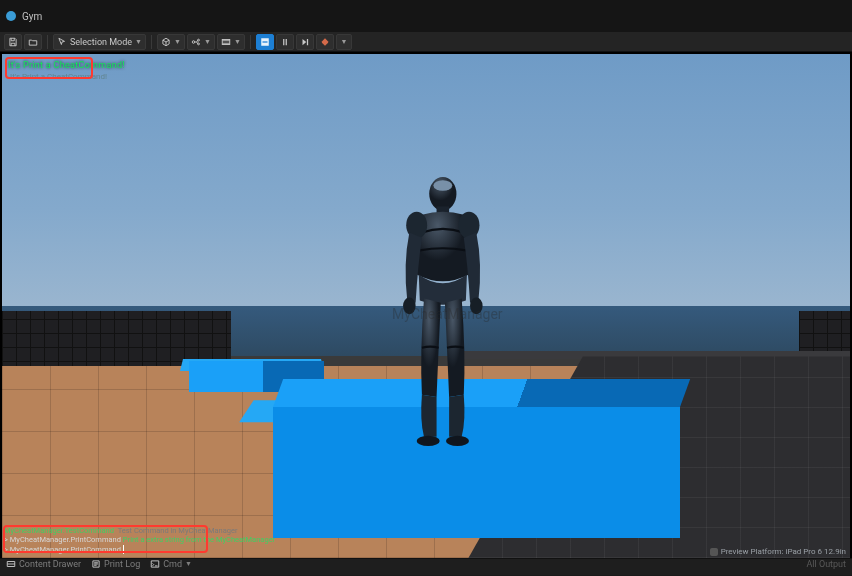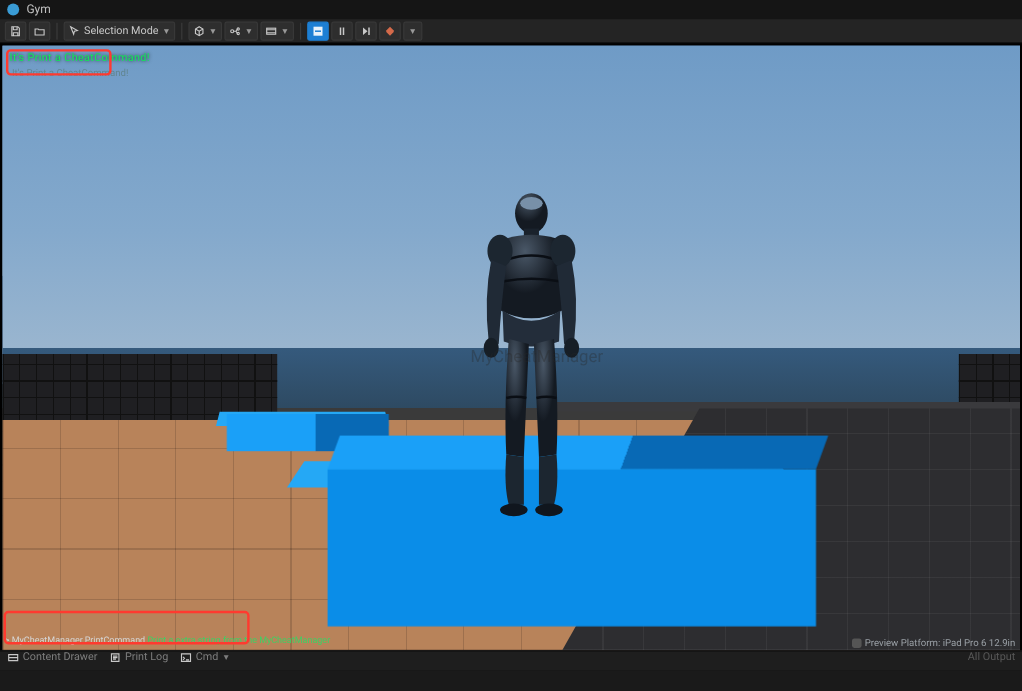--- a/index.html
+++ b/index.html
@@ -13,21 +13,21 @@
     overflow: hidden;
     position: relative;
   }
 
   
   .titlebar {
     height: 16px;
     background: #151515;
     display: flex;
     align-items: center;
-    padding: 0 6px;
+    padding: 16px 6px;
     gap: 6px;
   }
   .titlebar .ue-logo {
     width: 10px; height: 10px;
     background: #3a9cd6;
     border-radius: 50%;
     display: inline-block;
   }
   .titlebar .title { color: #c0c0c0; font-size: 10px; }
 
@@ -395,22 +395,28 @@
     </div>
 
     <div class="midlabel">MyCheatManager</div>
 
     <div class="overlay-text">It's Print a CheatCommand!</div>
     <div class="overlay-text-sub">It's Print a CheatCommand!</div>
 
     <div class="callout top"></div>
 
     <div class="console">
+      <div class="l1">
+        <span class="cmd">MyCheatManager.TestCommand</span>&nbsp;&nbsp;<span class="desc">Test Command in MyCheatManager</span>
+      </div>
       <div class="l2">
         &gt; <span>MyCheatManager.PrintCommand</span> <span class="tail">Print a extra string from the MyCheatManager</span>
+      </div>
+      <div class="l3">
+        &gt; <span>MyCheatManager.PrintCommand</span><span style="border-right:1px solid #fff;">&nbsp;</span>
       </div>
     </div>
 
     <div class="callout bottom"></div>
 
     <div class="preview-label">
       <span class="ico"></span><span>Preview Platform: iPad Pro 6 12.9in</span>
     </div>
   </div>
 

